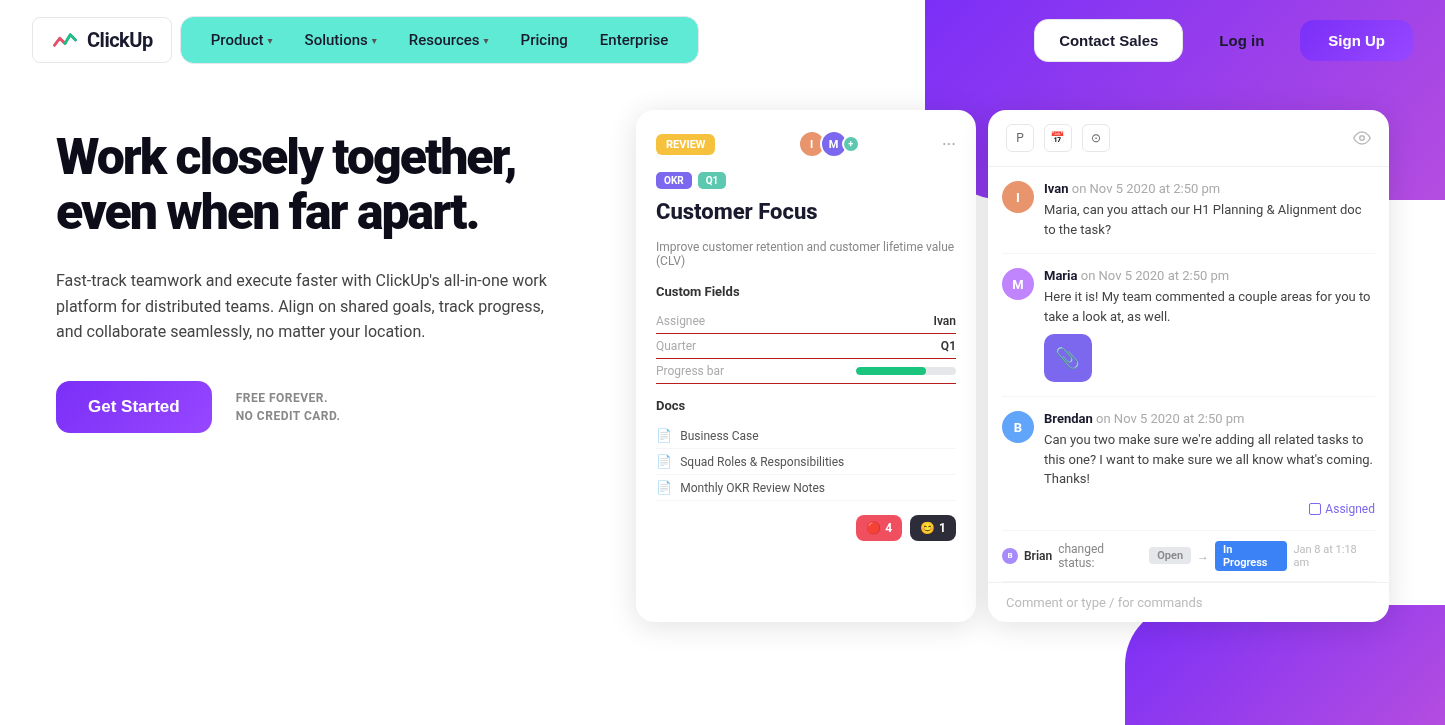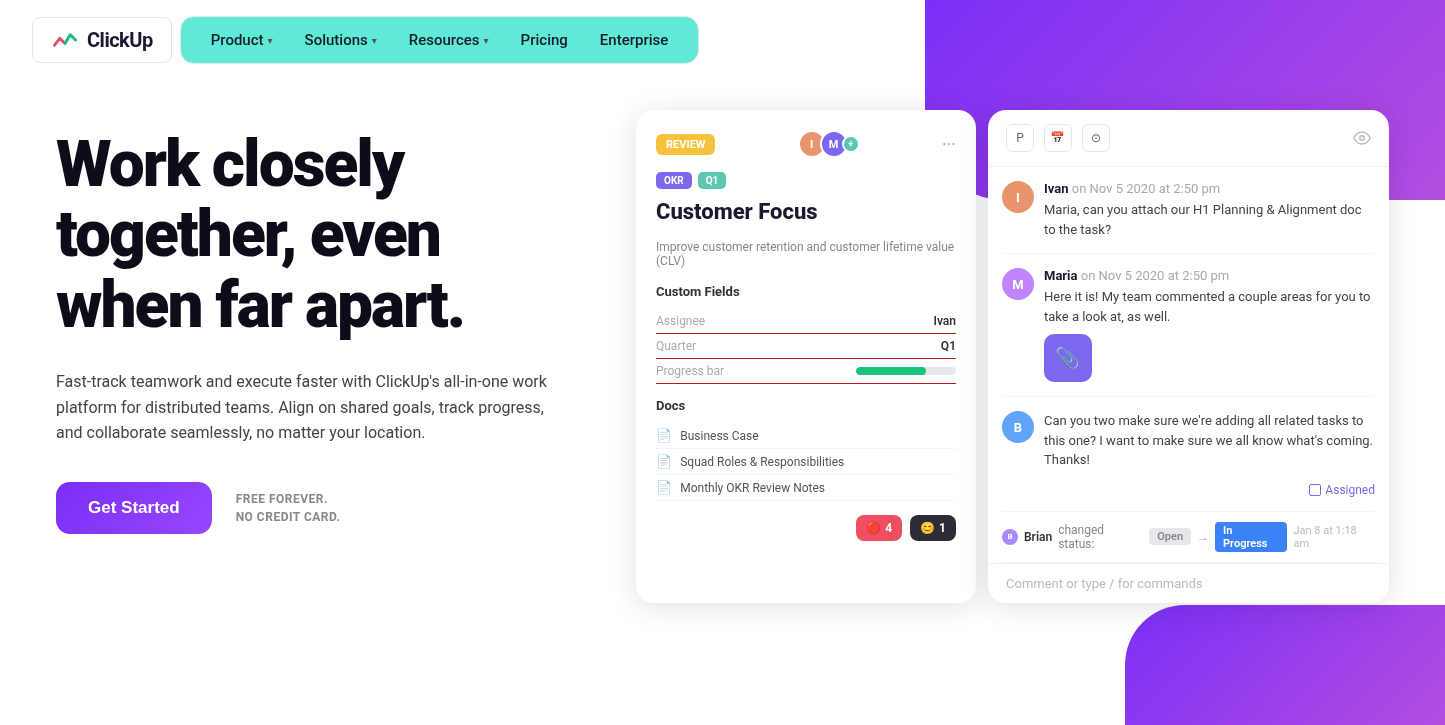--- a/index.html
+++ b/index.html
@@ -149,21 +149,21 @@
       padding: 40px 56px 0 56px;
       gap: 40px;
     }
 
     .hero-left {
       flex: 0 0 540px;
       padding-top: 10px;
     }
 
     .hero-title {
-      font-size: 64px;
+      font-size: 50px;
       font-weight: 900;
       color: #0d0d1a;
       line-height: 1.1;
       letter-spacing: -2px;
       margin-bottom: 28px;
     }
 
     .hero-subtitle {
       font-size: 16px;
       color: #444;
@@ -582,20 +582,25 @@
       </div>
       <div class="nav-link">
         <span>Pricing</span>
       </div>
       <div class="nav-link">
         <span>Enterprise</span>
       </div>
     </div>
   </div>
 
+  <div class="nav-right">
+    <button class="btn-contact">Contact Sales</button>
+    <button class="btn-login">Log in</button>
+    <button class="btn-signup">Sign Up</button>
+  </div>
 </nav>
 
 <div class="hero">
 
   <div class="hero-left">
     <h1 class="hero-title">Work closely together, even when far apart.</h1>
     <p class="hero-subtitle">Fast-track teamwork and execute faster with ClickUp's all-in-one work platform for distributed teams. Align on shared goals, track progress, and collaborate seamlessly, no matter your location.</p>
     <div class="hero-actions">
       <button class="btn-get-started">Get Started</button>
       <div class="free-text">
@@ -705,20 +710,24 @@
               <span class="comment-time">on Nov 5 2020 at 2:50 pm</span>
             </div>
             <div class="comment-text">Here it is! My team commented a couple areas for you to take a look at, as well.</div>
             <div class="attachment-box">📎</div>
           </div>
         </div>
 
         <div class="comment-item">
           <div class="comment-avatar ca3">B</div>
           <div class="comment-body">
+            <div class="comment-header">
+              <span class="comment-name">Brendan</span>
+              <span class="comment-time">on Nov 5 2020 at 2:50 pm</span>
+            </div>
             <div class="comment-text">Can you two make sure we're adding all related tasks to this one? I want to make sure we all know what's coming. Thanks!</div>
             <div style="display:flex;justify-content:flex-end;margin-top:13px;">
               <div class="assigned-checkbox">
                 <div class="checkbox-square"></div>
                 <span>Assigned</span>
               </div>
             </div>
           </div>
         </div>
 

